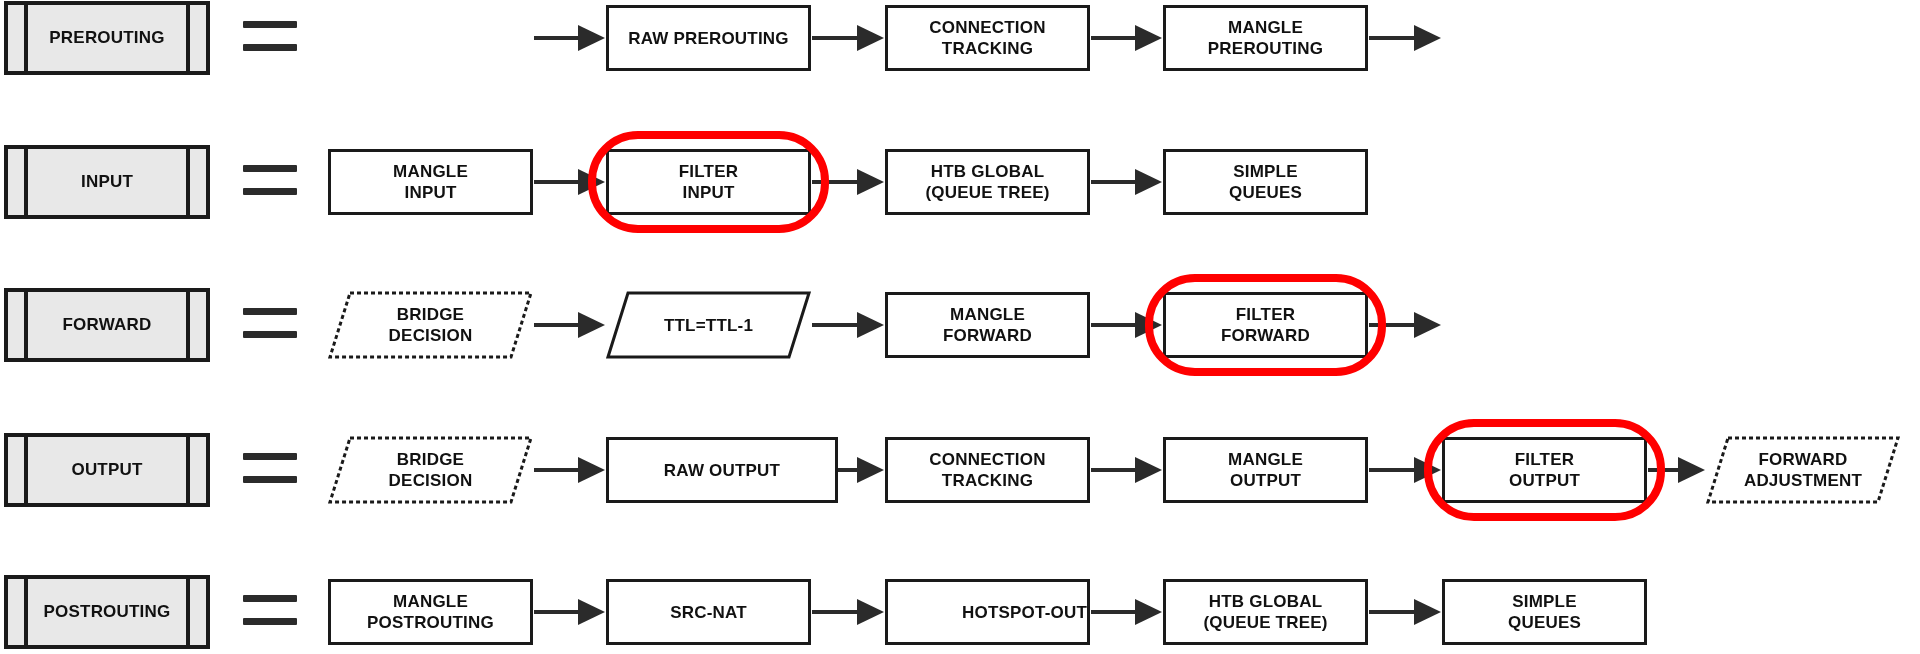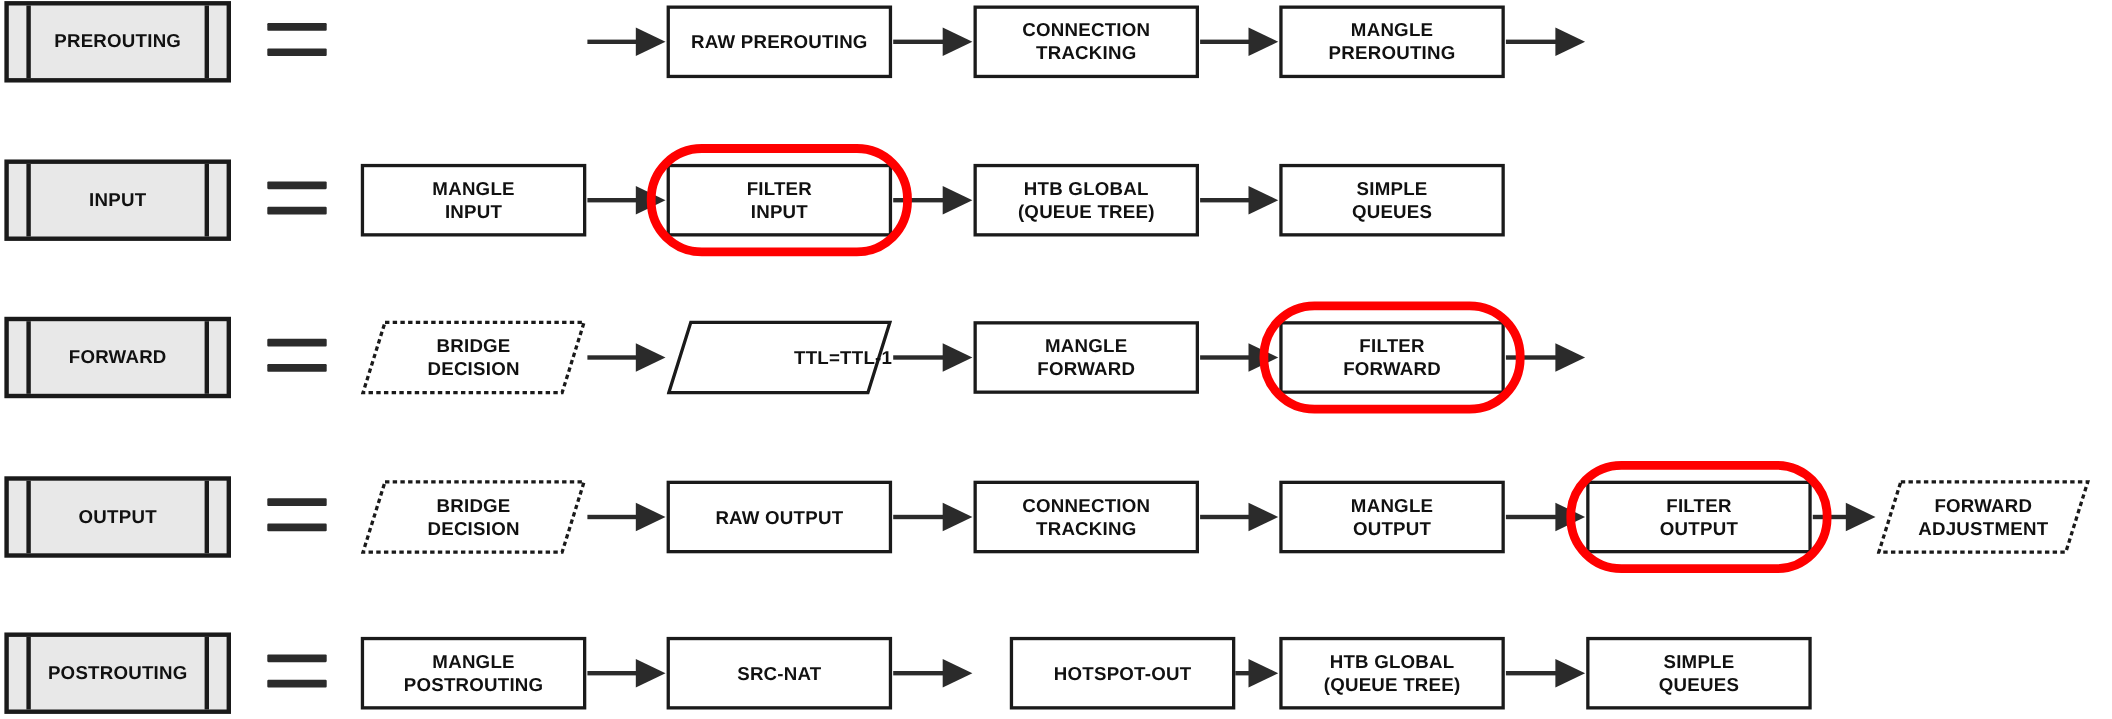--- a/index.html
+++ b/index.html
@@ -137,21 +137,21 @@
       <svg width="205" height="68" viewBox="0 0 205 68">
         <polygon points="22,2 203,2 183,66 2,66" fill="#ffffff" stroke="#1a1a1a" stroke-width="3" stroke-dasharray="4 3"></polygon>
       </svg>
       <div>BRIDGE</div>
       <div>DECISION</div>
     </div>
     <div class="abs arrow" style="left: 534px; top: 311px; width: 71px; height: 28px;">
       <div class="shaft" style="width: 47px;"></div>
       <div class="head"></div>
     </div>
-    <div class="abs parnode" style="left: 606px; top: 291px; width: 205px; height: 68px; align-items: flex-end;">
+    <div class="abs parnode" style="left: 606px; top: 291px; width: 205px; height: 68px;">
       <svg width="205" height="68" viewBox="0 0 205 68">
         <polygon points="22,2 203,2 183,66 2,66" fill="#ffffff" stroke="#1a1a1a" stroke-width="3"></polygon>
       </svg>
       <div>TTL=TTL-1</div>
     </div>
     <div class="abs arrow" style="left: 812px; top: 311px; width: 72px; height: 28px;">
       <div class="shaft" style="width: 48px;"></div>
       <div class="head"></div>
     </div>
     <div class="abs node" style="left: 885px; top: 292px; width: 205px; height: 66px;">
@@ -184,21 +184,21 @@
       <svg width="205" height="68" viewBox="0 0 205 68">
         <polygon points="22,2 203,2 183,66 2,66" fill="#ffffff" stroke="#1a1a1a" stroke-width="3" stroke-dasharray="4 3"></polygon>
       </svg>
       <div>BRIDGE</div>
       <div>DECISION</div>
     </div>
     <div class="abs arrow" style="left: 534px; top: 456px; width: 71px; height: 28px;">
       <div class="shaft" style="width: 47px;"></div>
       <div class="head"></div>
     </div>
-    <div class="abs node" style="left: 606px; top: 437px; width: 205px; height: 66px;">
+    <div class="abs node" style="left: 606px; top: 437px; width: 232px; height: 66px;">
       <div>RAW OUTPUT</div>
     </div>
     <div class="abs arrow" style="left: 812px; top: 456px; width: 72px; height: 28px;">
       <div class="shaft" style="width: 48px;"></div>
       <div class="head"></div>
     </div>
     <div class="abs node" style="left: 885px; top: 437px; width: 205px; height: 66px;">
       <div>CONNECTION</div>
       <div>TRACKING</div>
     </div>
@@ -247,21 +247,21 @@
       <div class="shaft" style="width: 47px;"></div>
       <div class="head"></div>
     </div>
     <div class="abs node" style="left: 606px; top: 579px; width: 205px; height: 66px;">
       <div>SRC-NAT</div>
     </div>
     <div class="abs arrow" style="left: 812px; top: 598px; width: 72px; height: 28px;">
       <div class="shaft" style="width: 48px;"></div>
       <div class="head"></div>
     </div>
-    <div class="abs node" style="left: 918px; top: 579px; width: 205px; height: 66px;">
+    <div class="abs node" style="left: 885px; top: 579px; width: 205px; height: 66px; align-items: flex-end;">
       <div>HOTSPOT-OUT</div>
     </div>
     <div class="abs arrow" style="left: 1091px; top: 598px; width: 71px; height: 28px;">
       <div class="shaft" style="width: 47px;"></div>
       <div class="head"></div>
     </div>
     <div class="abs node" style="left: 1163px; top: 579px; width: 205px; height: 66px;">
       <div>HTB GLOBAL</div>
       <div>(QUEUE TREE)</div>
     </div>

